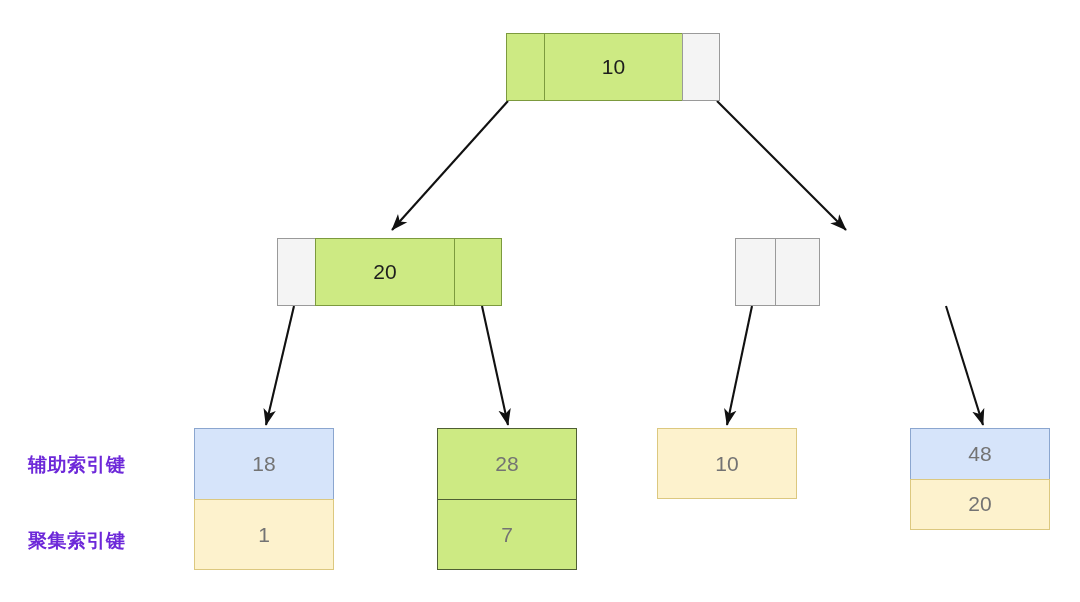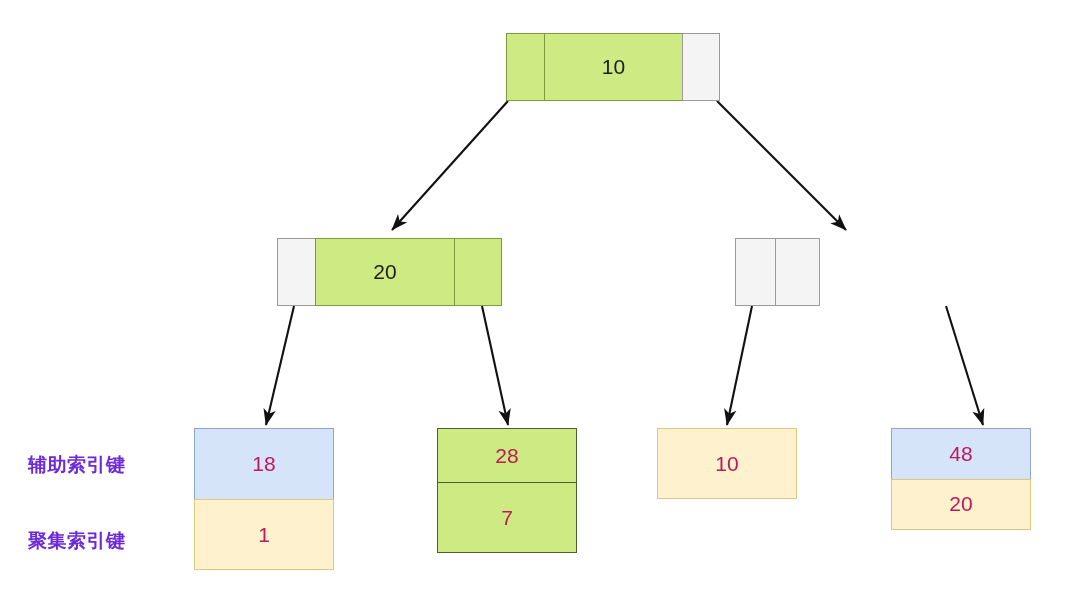--- a/index.html
+++ b/index.html
@@ -55,21 +55,21 @@
     flex-direction: column;
     box-sizing: border-box;
     z-index: 2;
   }
   .lrow {
     box-sizing: border-box;
     display: flex;
     align-items: center;
     justify-content: center;
     font-size: 21px;
-    color: #be185d;
+    color: #737373;
     border: 1px solid #9a9a9a;
     margin-bottom: -1px;
   }
   .lrow:last-child { margin-bottom: 0; }
   .lrow.blue   { background: #d6e4fa; border-color: #8ba6cf; }
   .lrow.yellow { background: #fdf2cd; border-color: #dcc87f; }
   .lrow.green  { background: #cdea83; border-color: #4f5f33; }
 
   
   .rowlabel {
@@ -126,26 +126,26 @@
 
   <div class="rowlabel" style="left:28px; top:452px;">辅助索引键</div>
   <div class="rowlabel" style="left:28px; top:528px;">聚集索引键</div>
 
   <div class="leaf" style="left:194px; top:428px; width:140px; height:142px;">
     <div class="lrow blue" style="height:72px;">18</div>
     <div class="lrow yellow" style="height:71px;">1</div>
   </div>
 
   <div class="leaf" style="left:437px; top:428px; width:140px; height:142px;">
-    <div class="lrow green" style="height:55px;">28</div>
+    <div class="lrow green" style="height:72px;">28</div>
     <div class="lrow green" style="height:71px;">7</div>
   </div>
 
   <div class="leaf" style="left:657px; top:428px; width:140px; height:142px;">
     <div class="lrow yellow" style="height:71px;">10</div>
   </div>
 
-  <div class="leaf" style="left:891px; top:428px; width:140px; height:102px;">
+  <div class="leaf" style="left:910px; top:428px; width:140px; height:102px;">
     <div class="lrow blue" style="height:72px;">48</div>
     <div class="lrow yellow" style="height:71px;">20</div>
   </div>
 
 </div>
 
 </body></html>

